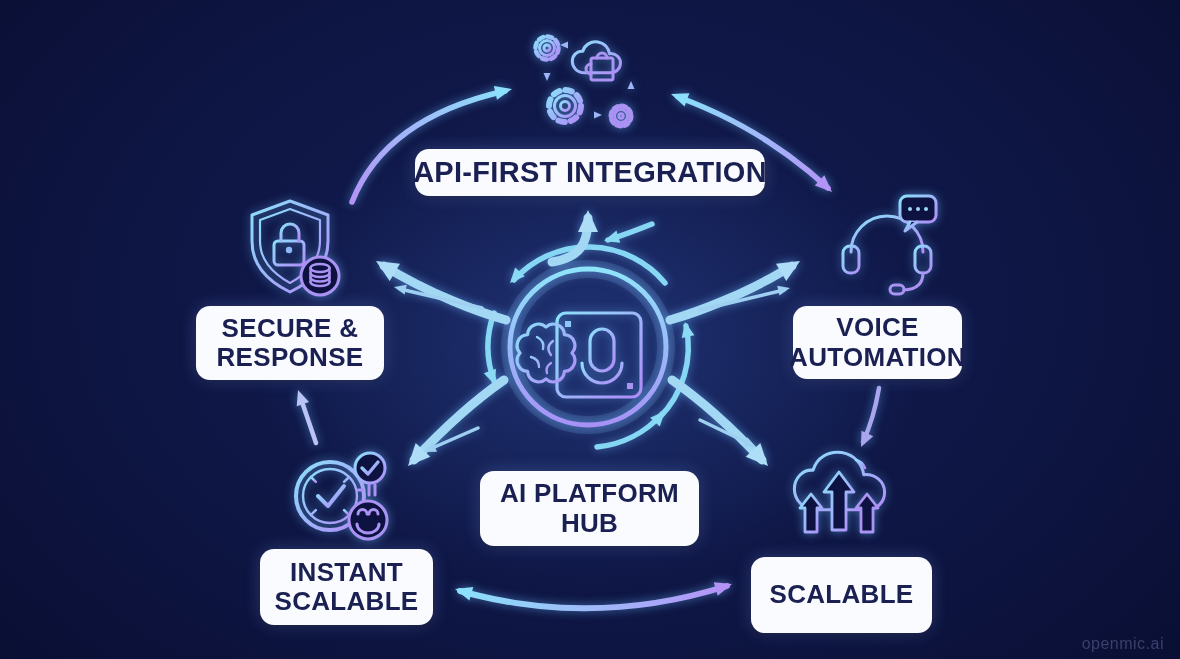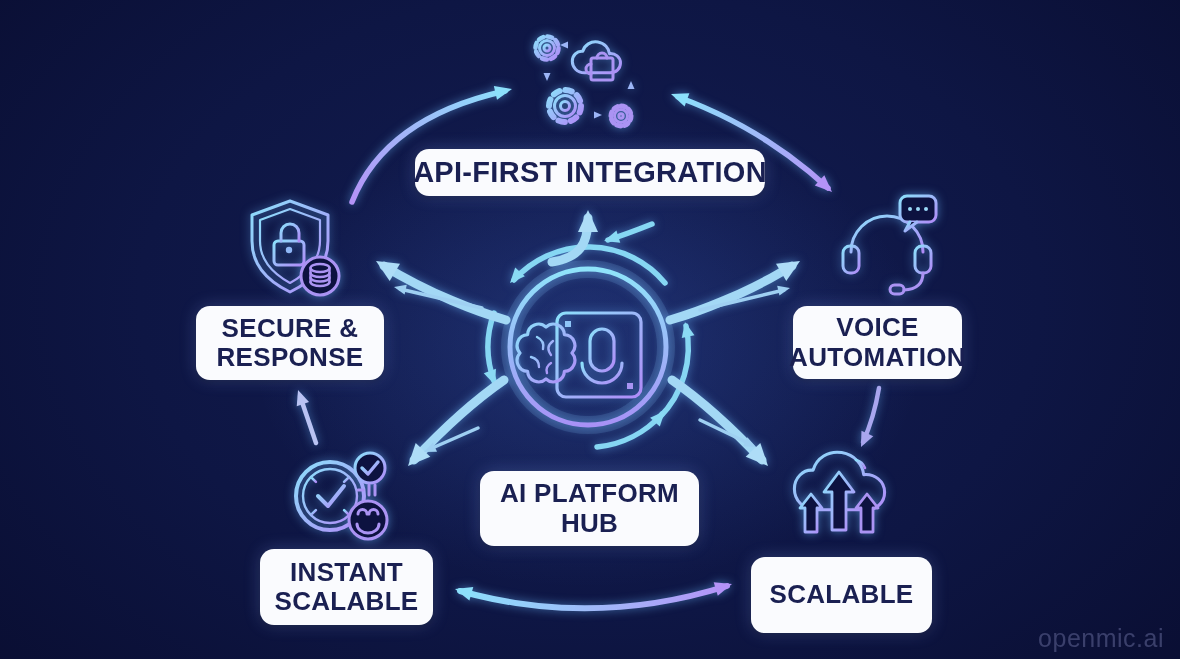--- a/index.html
+++ b/index.html
@@ -20,21 +20,21 @@
     display:flex; flex-direction:column; align-items:center; justify-content:center;
     text-align:center;
     color:var(--label-text,#1a2052);
     font-weight:bold; letter-spacing:0.3px;
     box-shadow:0 0 16px rgba(140,170,255,0.28), 0 2px 6px rgba(0,0,0,0.35);
   }
   .label span { font-size:26px; line-height:1.12; white-space:nowrap; }
   .label.single span { font-size:29px; }
   .watermark {
     position:absolute; right:16px; bottom:6px; z-index:6;
-    font-size:25px; color:#464b78; opacity:0.8; letter-spacing:0.5px;
+    font-size:16px; color:#464b78; opacity:0.8; letter-spacing:0.5px;
   }
 </style>
 </head>
 <body>
 
 <div class="canvas">
 
   <svg class="layer neon" width="1180" height="659" viewBox="0 0 1180 659">
     <defs>
       <linearGradient id="gRing" x1="588" y1="261" x2="588" y2="433" gradientUnits="userSpaceOnUse">

